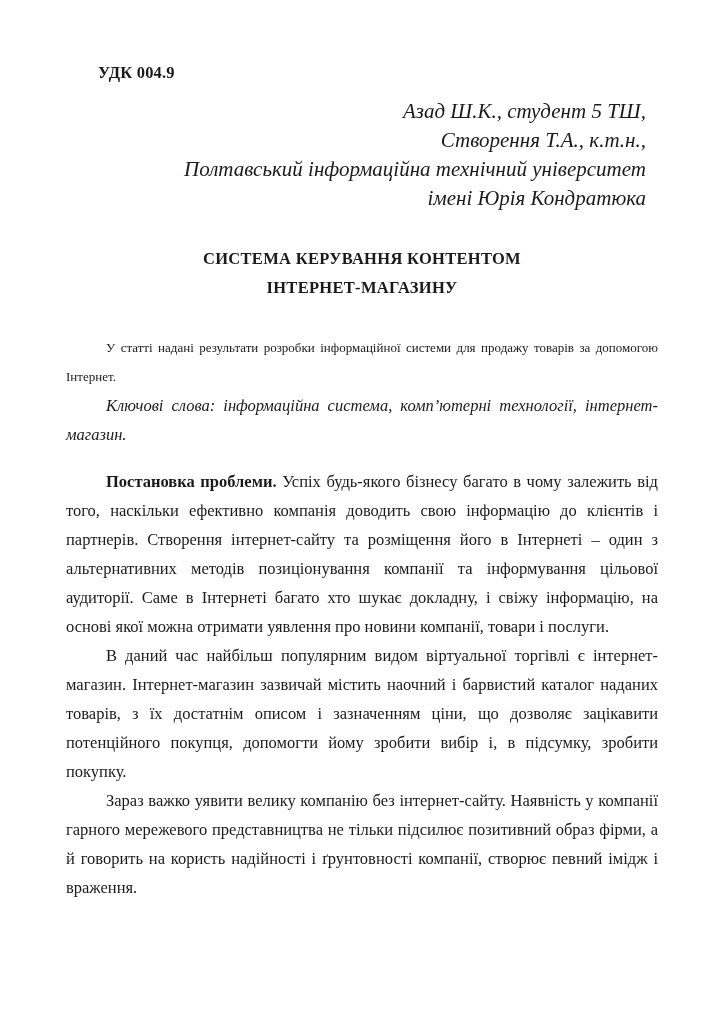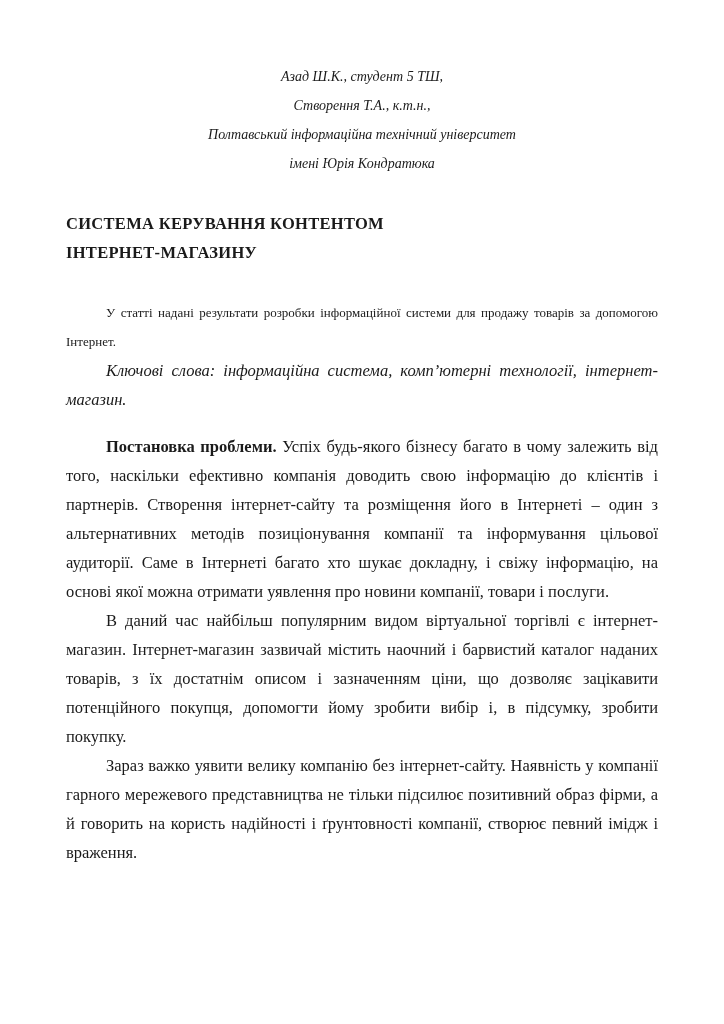--- a/index.html
+++ b/index.html
@@ -33,31 +33,31 @@
   .udc {
     font-size: 16.5px;
     font-weight: bold;
     letter-spacing: 0.2px;
     margin: 0 0 14px 32px;
     line-height: 1.3;
   }
 
   
   .authors {
-    text-align: center;
+    text-align: right;
     font-style: italic;
-    font-size: 14px;
+    font-size: 21px;
     line-height: 29px;
-    margin: 0;
+    margin: 12px;
   }
   .authors .ln { display: block; white-space: nowrap; }
 
   
   .title {
-    text-align: left;
+    text-align: center;
     font-weight: bold;
     font-size: 16.5px;
     line-height: 29px;
     letter-spacing: 0.3px;
     margin: 31px 0 0 0;
   }
   .title .ln { display: block; }
 
   
   .abstract {
@@ -92,20 +92,21 @@
     hyphens: none;
   }
   .para b { font-weight: bold; }
 </style>
 </head>
 <body>
 
 <div class="page">
   <div class="content">
 
+    <div class="udc">УДК 004.9</div>
 
     <div class="authors">
       <span class="ln">Азад Ш.К., студент 5 ТШ,</span>
       <span class="ln">Створення Т.А., к.т.н.,</span>
       <span class="ln">Полтавський інформаційна технічний університет</span>
       <span class="ln">імені Юрія Кондратюка</span>
     </div>
 
     <h1 class="title">
       <span class="ln">СИСТЕМА КЕРУВАННЯ КОНТЕНТОМ</span>

